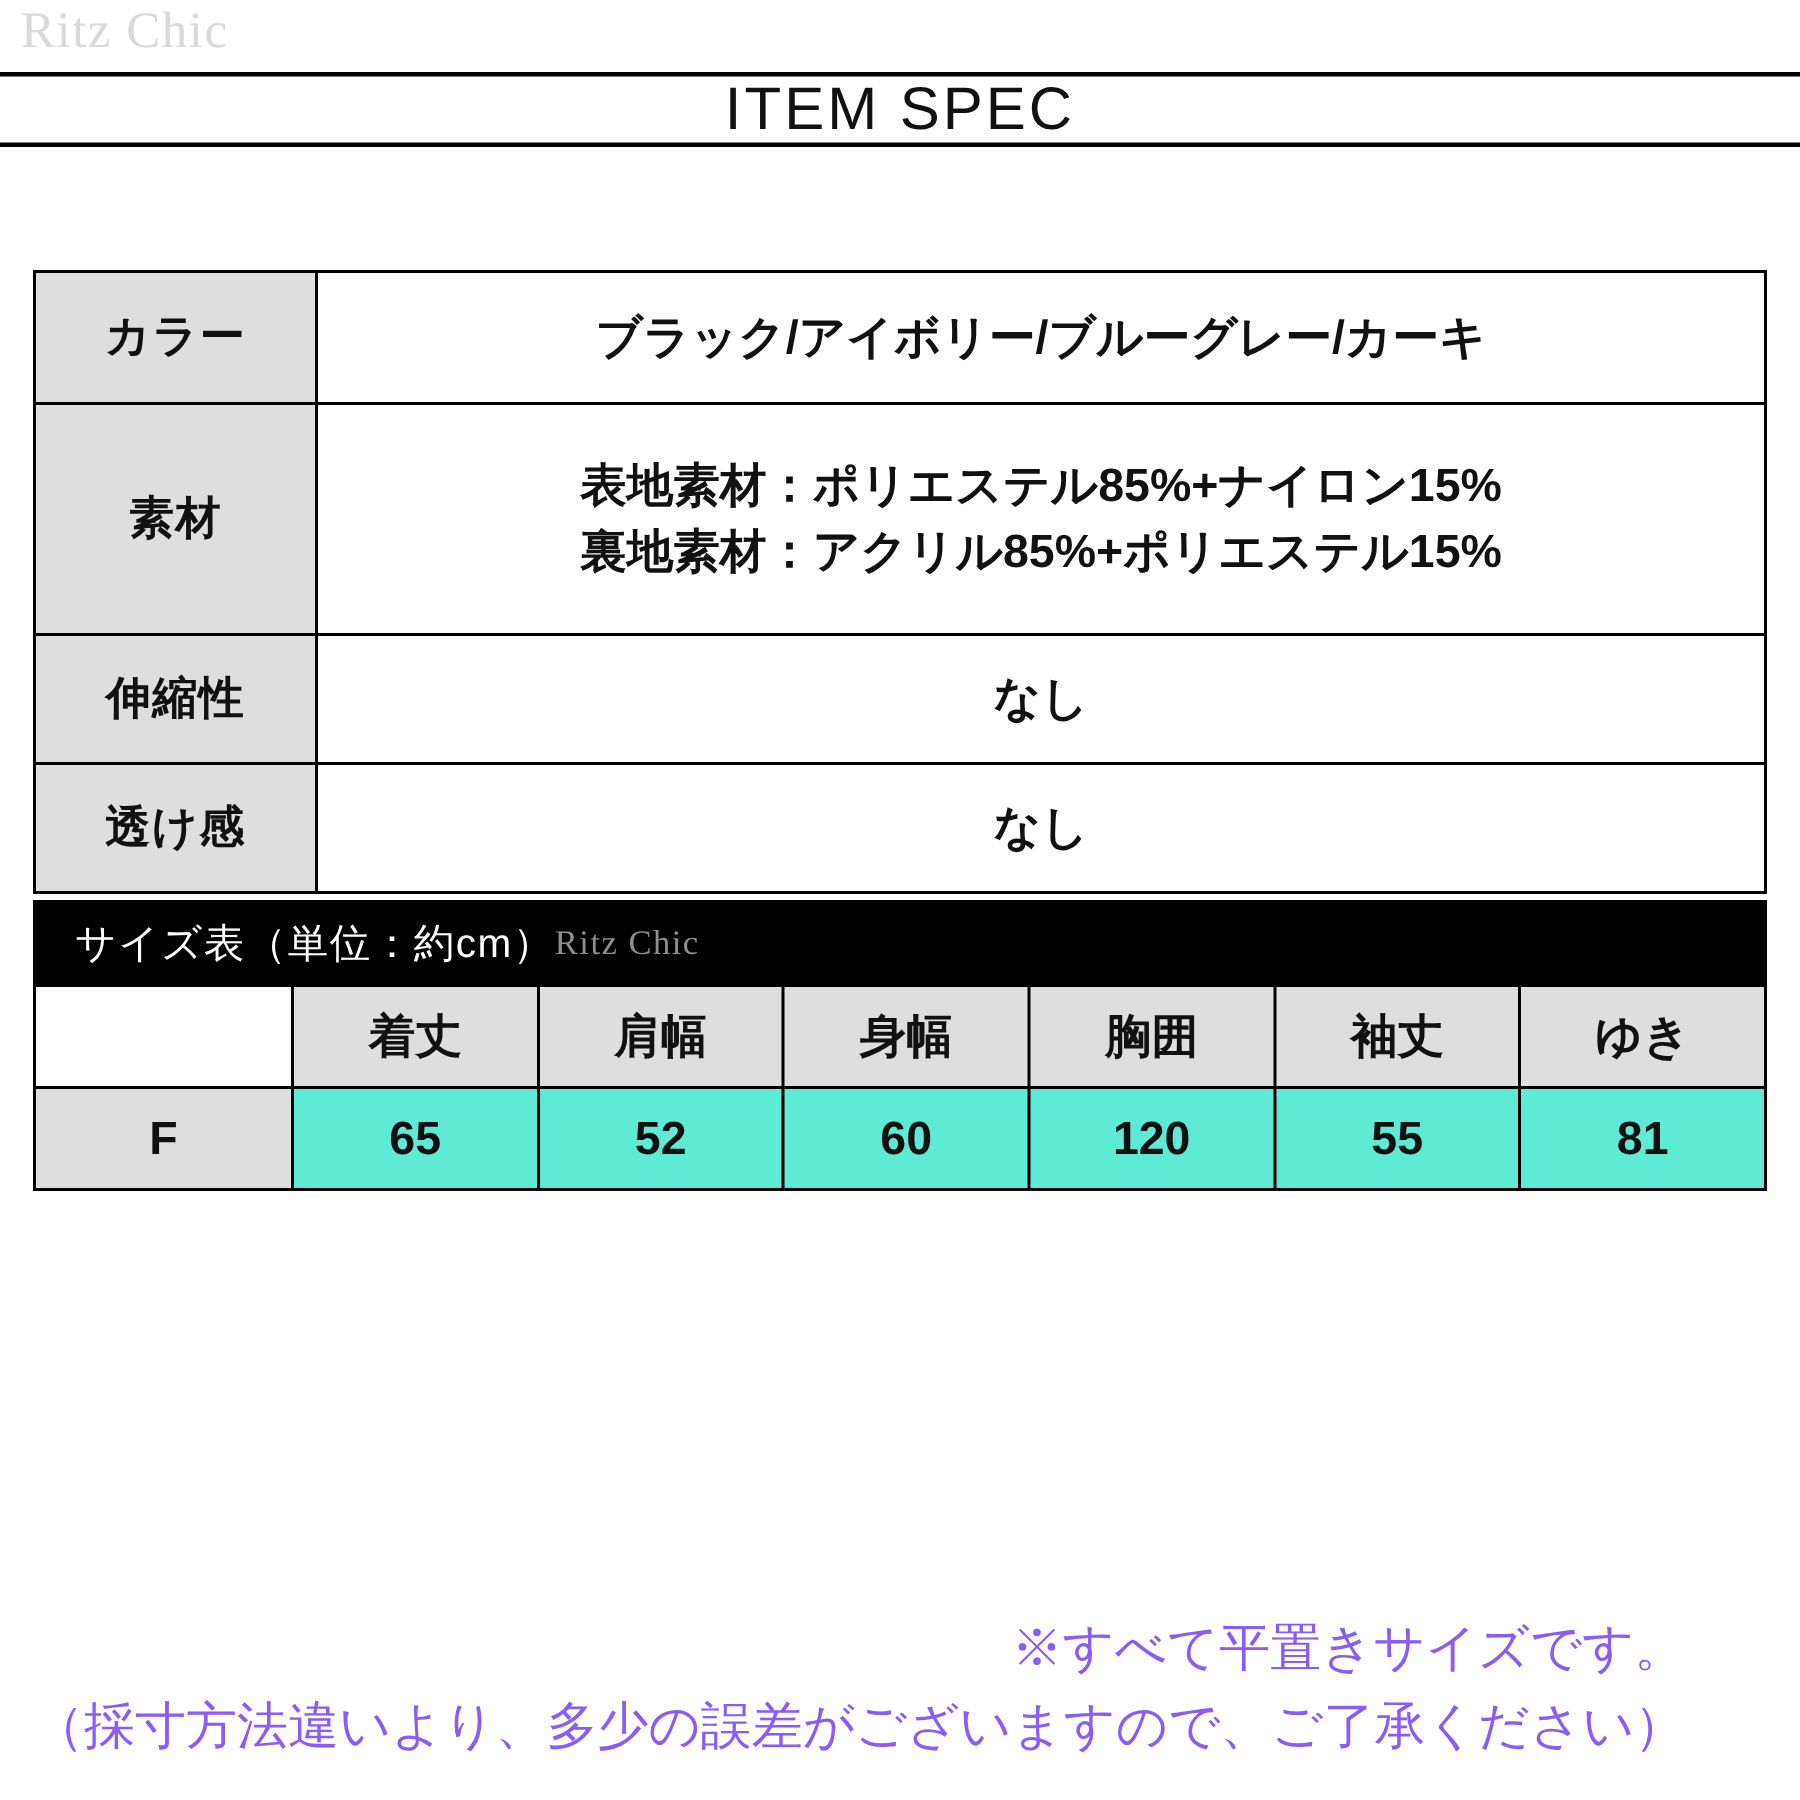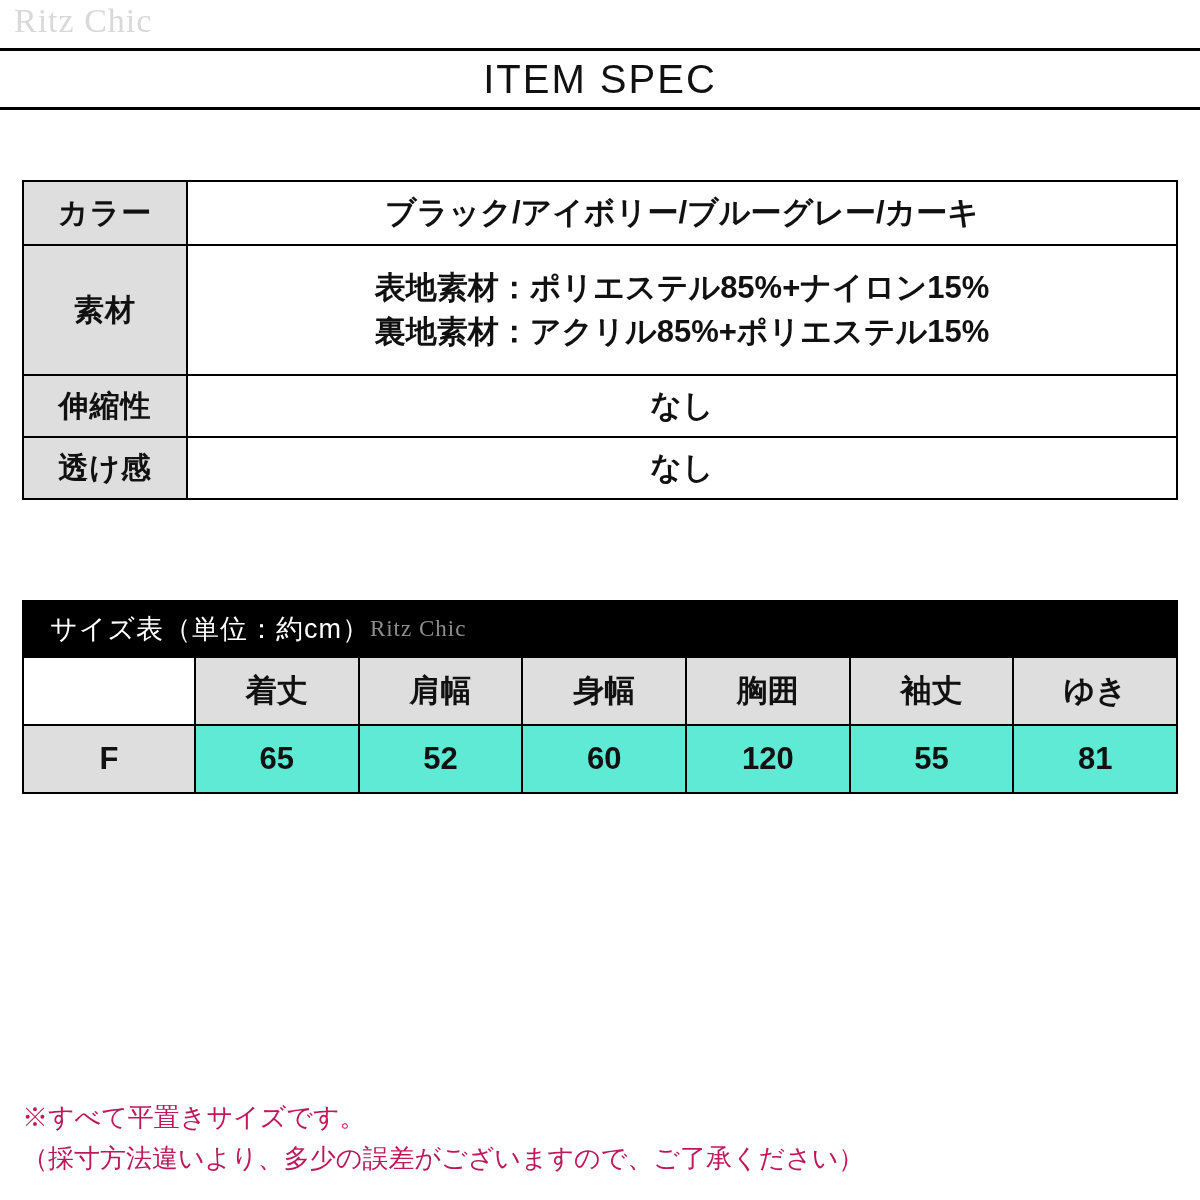--- a/index.html
+++ b/index.html
@@ -27,21 +27,21 @@
     font-family: "Liberation Serif", serif;
     user-select: none;
   }
 
   
   .title-band {
     position: absolute;
     top: 48px;
     left: 0;
     width: 1200px;
-    height: 62px;
+    height: 50px;
     border-top: 3px solid #000;
     border-bottom: 3px solid #000;
     box-sizing: border-box;
     display: flex;
     align-items: center;
     justify-content: center;
   }
   .title-band .title-text {
     font-size: 40px;
     letter-spacing: 2px;
@@ -57,21 +57,21 @@
     width: 1156px;
   }
   table {
     border-collapse: collapse;
     width: 100%;
     table-layout: fixed;
   }
   .spec-table td {
     border: 2px solid #000;
     font-size: 31px;
-    padding: 0;
+    padding: 12px;
     text-align: center;
     vertical-align: middle;
     line-height: 1.15;
   }
   .spec-table td.label {
     width: 162px;
     background: #dedede;
     font-weight: 700;
     font-size: 30px;
     letter-spacing: 1px;
@@ -134,23 +134,24 @@
   }
   .size-table tbody td {
     background: #5eead4;
   }
 
   
   .notes {
     position: absolute;
     left: 22px;
     bottom: 22px;
-    font-size: 26px;
+    font-size: 34px;
     line-height: 1.55;
-    color: #be185d;
+    color: #8b5cf6;
+    text-align: right;
   }
   .notes div { white-space: nowrap; }
 </style>
 </head>
 <body>
 
 <div class="watermark-top">Ritz Chic</div>
 
 <div class="title-band">
   <div class="title-text">ITEM SPEC</div>

